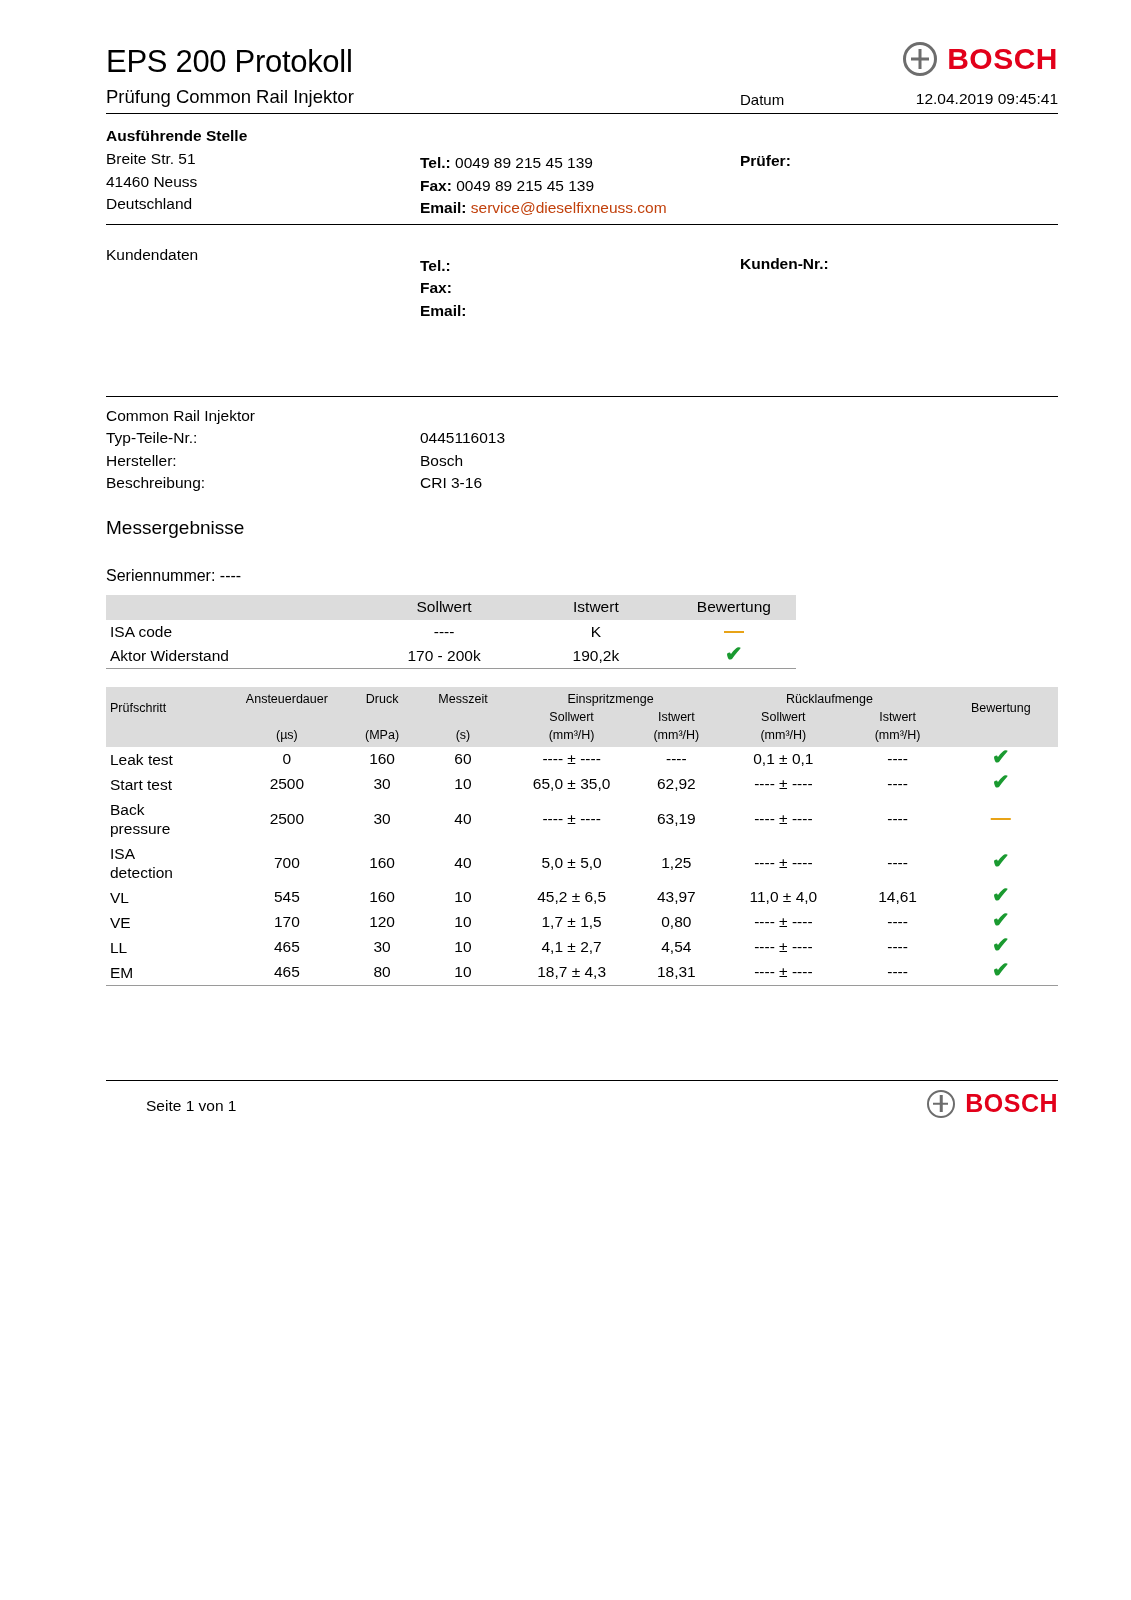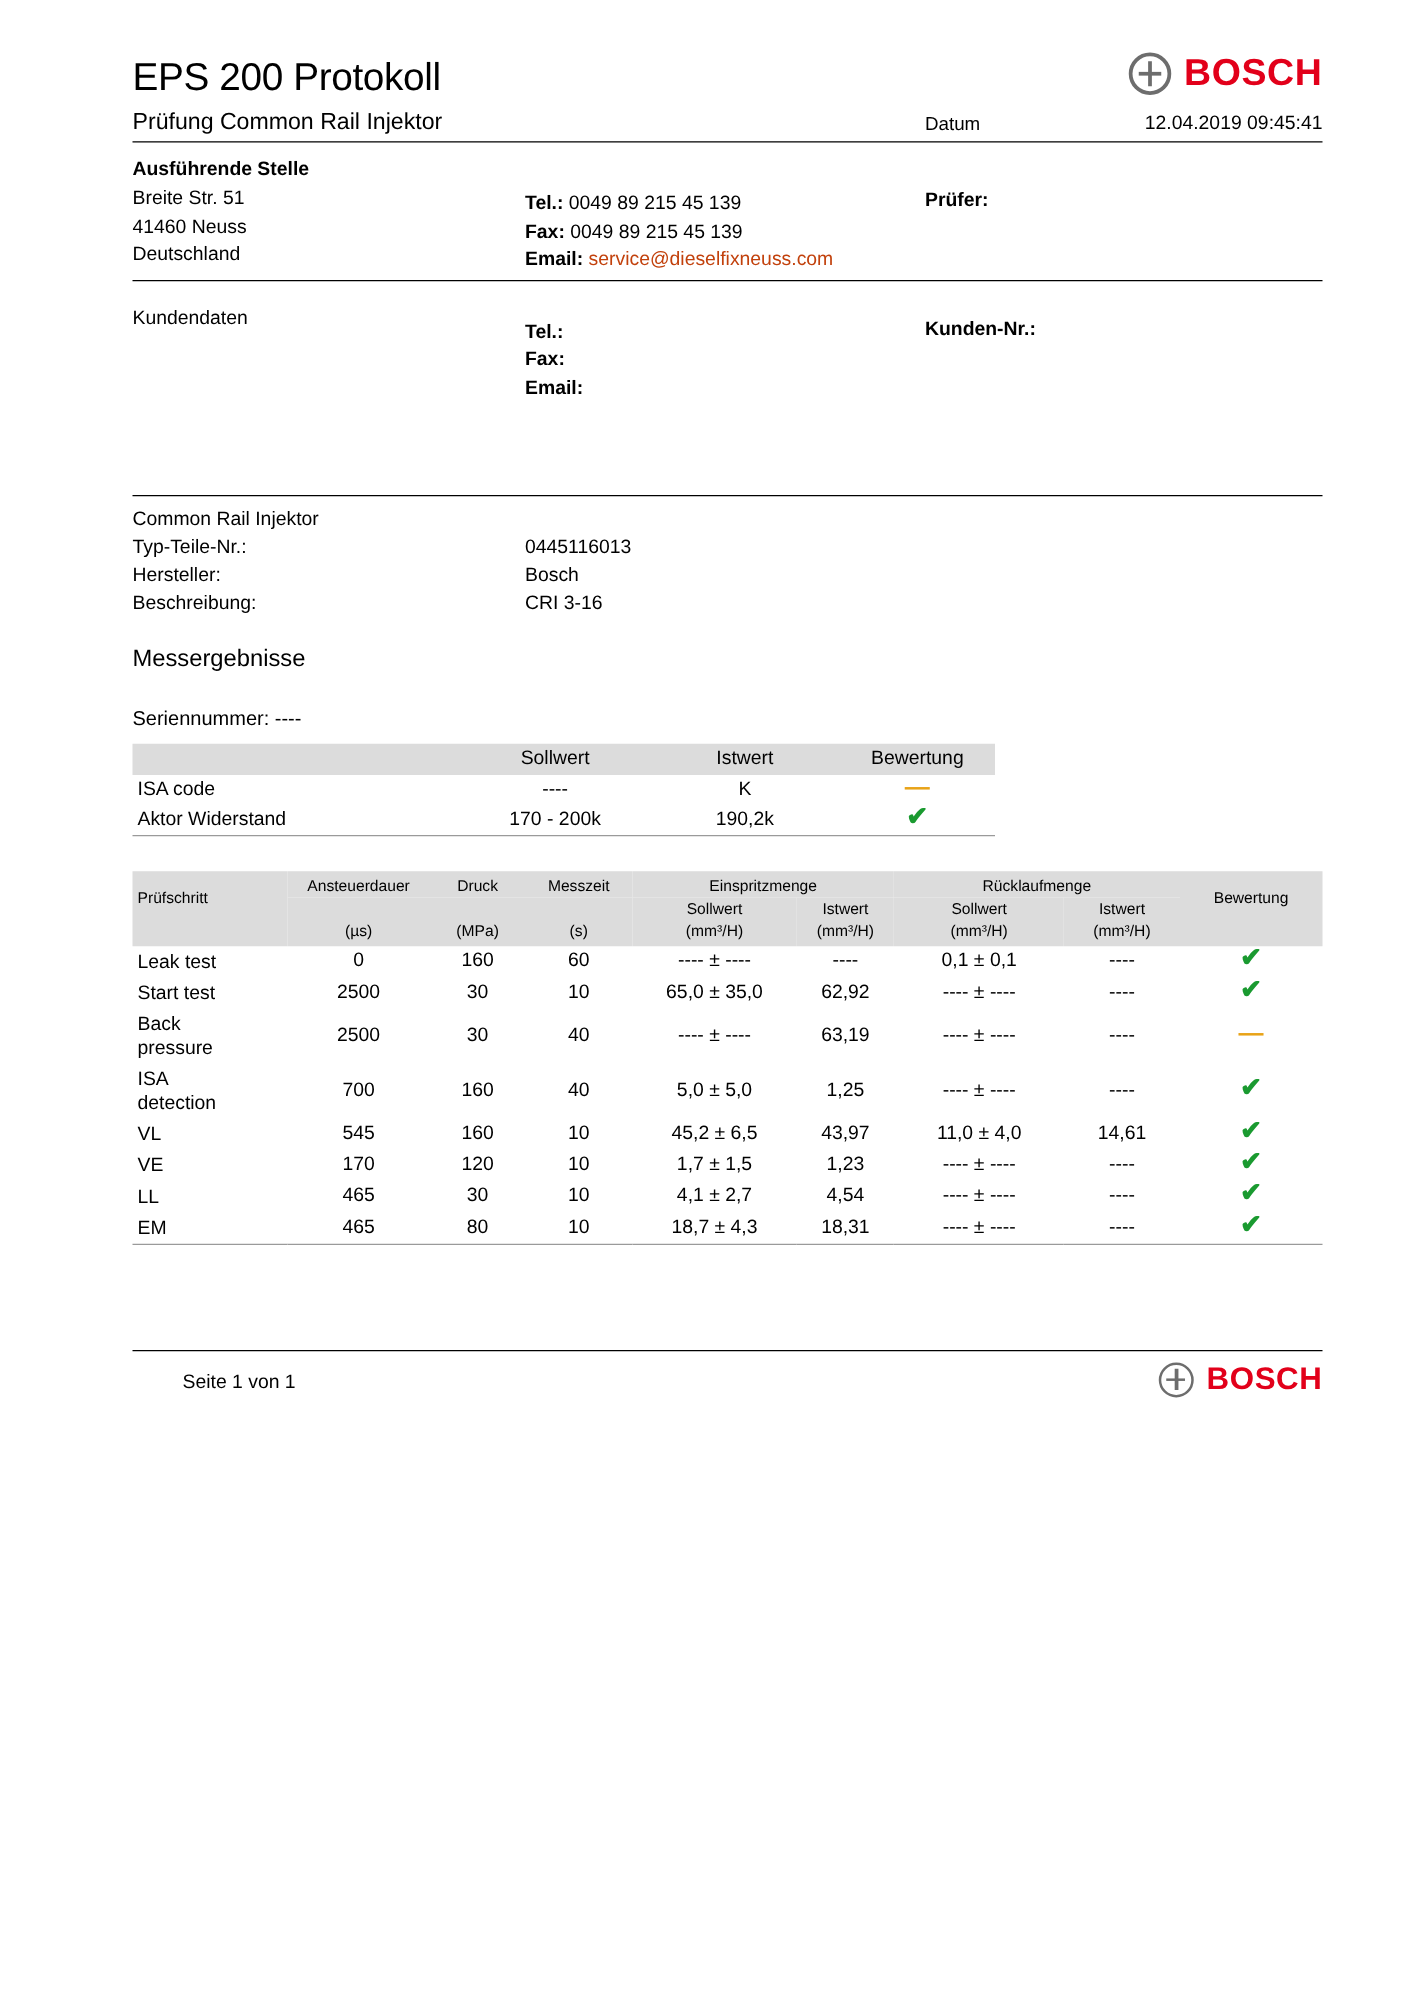--- a/index.html
+++ b/index.html
@@ -194,21 +194,21 @@
   .isa-table tbody td {
     padding: 3px 0;
     text-align: center;
     font-size: 15.5px;
   }
   .isa-table tbody td.first { text-align: left; padding-left: 4px; }
   .isa-table tbody tr:last-child td { border-bottom: 1.2px solid #9a9a9a; }
   .isa-table thead tr th { border-bottom: none; }
 
   .steps-table {
-    margin-top: 28px;
+    margin-top: 18px;
     width: 952px;
   }
   .steps-table th {
     font-weight: normal;
     font-size: 12.5px;
     padding: 2px 0;
     text-align: center;
     background: #dcdcdc;
   }
   .steps-table thead tr.grp th { padding-top: 5px; }
@@ -446,21 +446,21 @@
         <td>11,0 ± 4,0</td>
         <td>14,61</td>
         <td><span class="check">✔</span></td>
       </tr>
       <tr>
         <td class="left">VE</td>
         <td>170</td>
         <td>120</td>
         <td>10</td>
         <td>1,7 ± 1,5</td>
-        <td>1,23</td>
+        <td>0,80</td>
         <td>---- ± ----</td>
         <td>----</td>
         <td><span class="check">✔</span></td>
       </tr>
       <tr>
         <td class="left">LL</td>
         <td>465</td>
         <td>30</td>
         <td>10</td>
         <td>4,1 ± 2,7</td>

